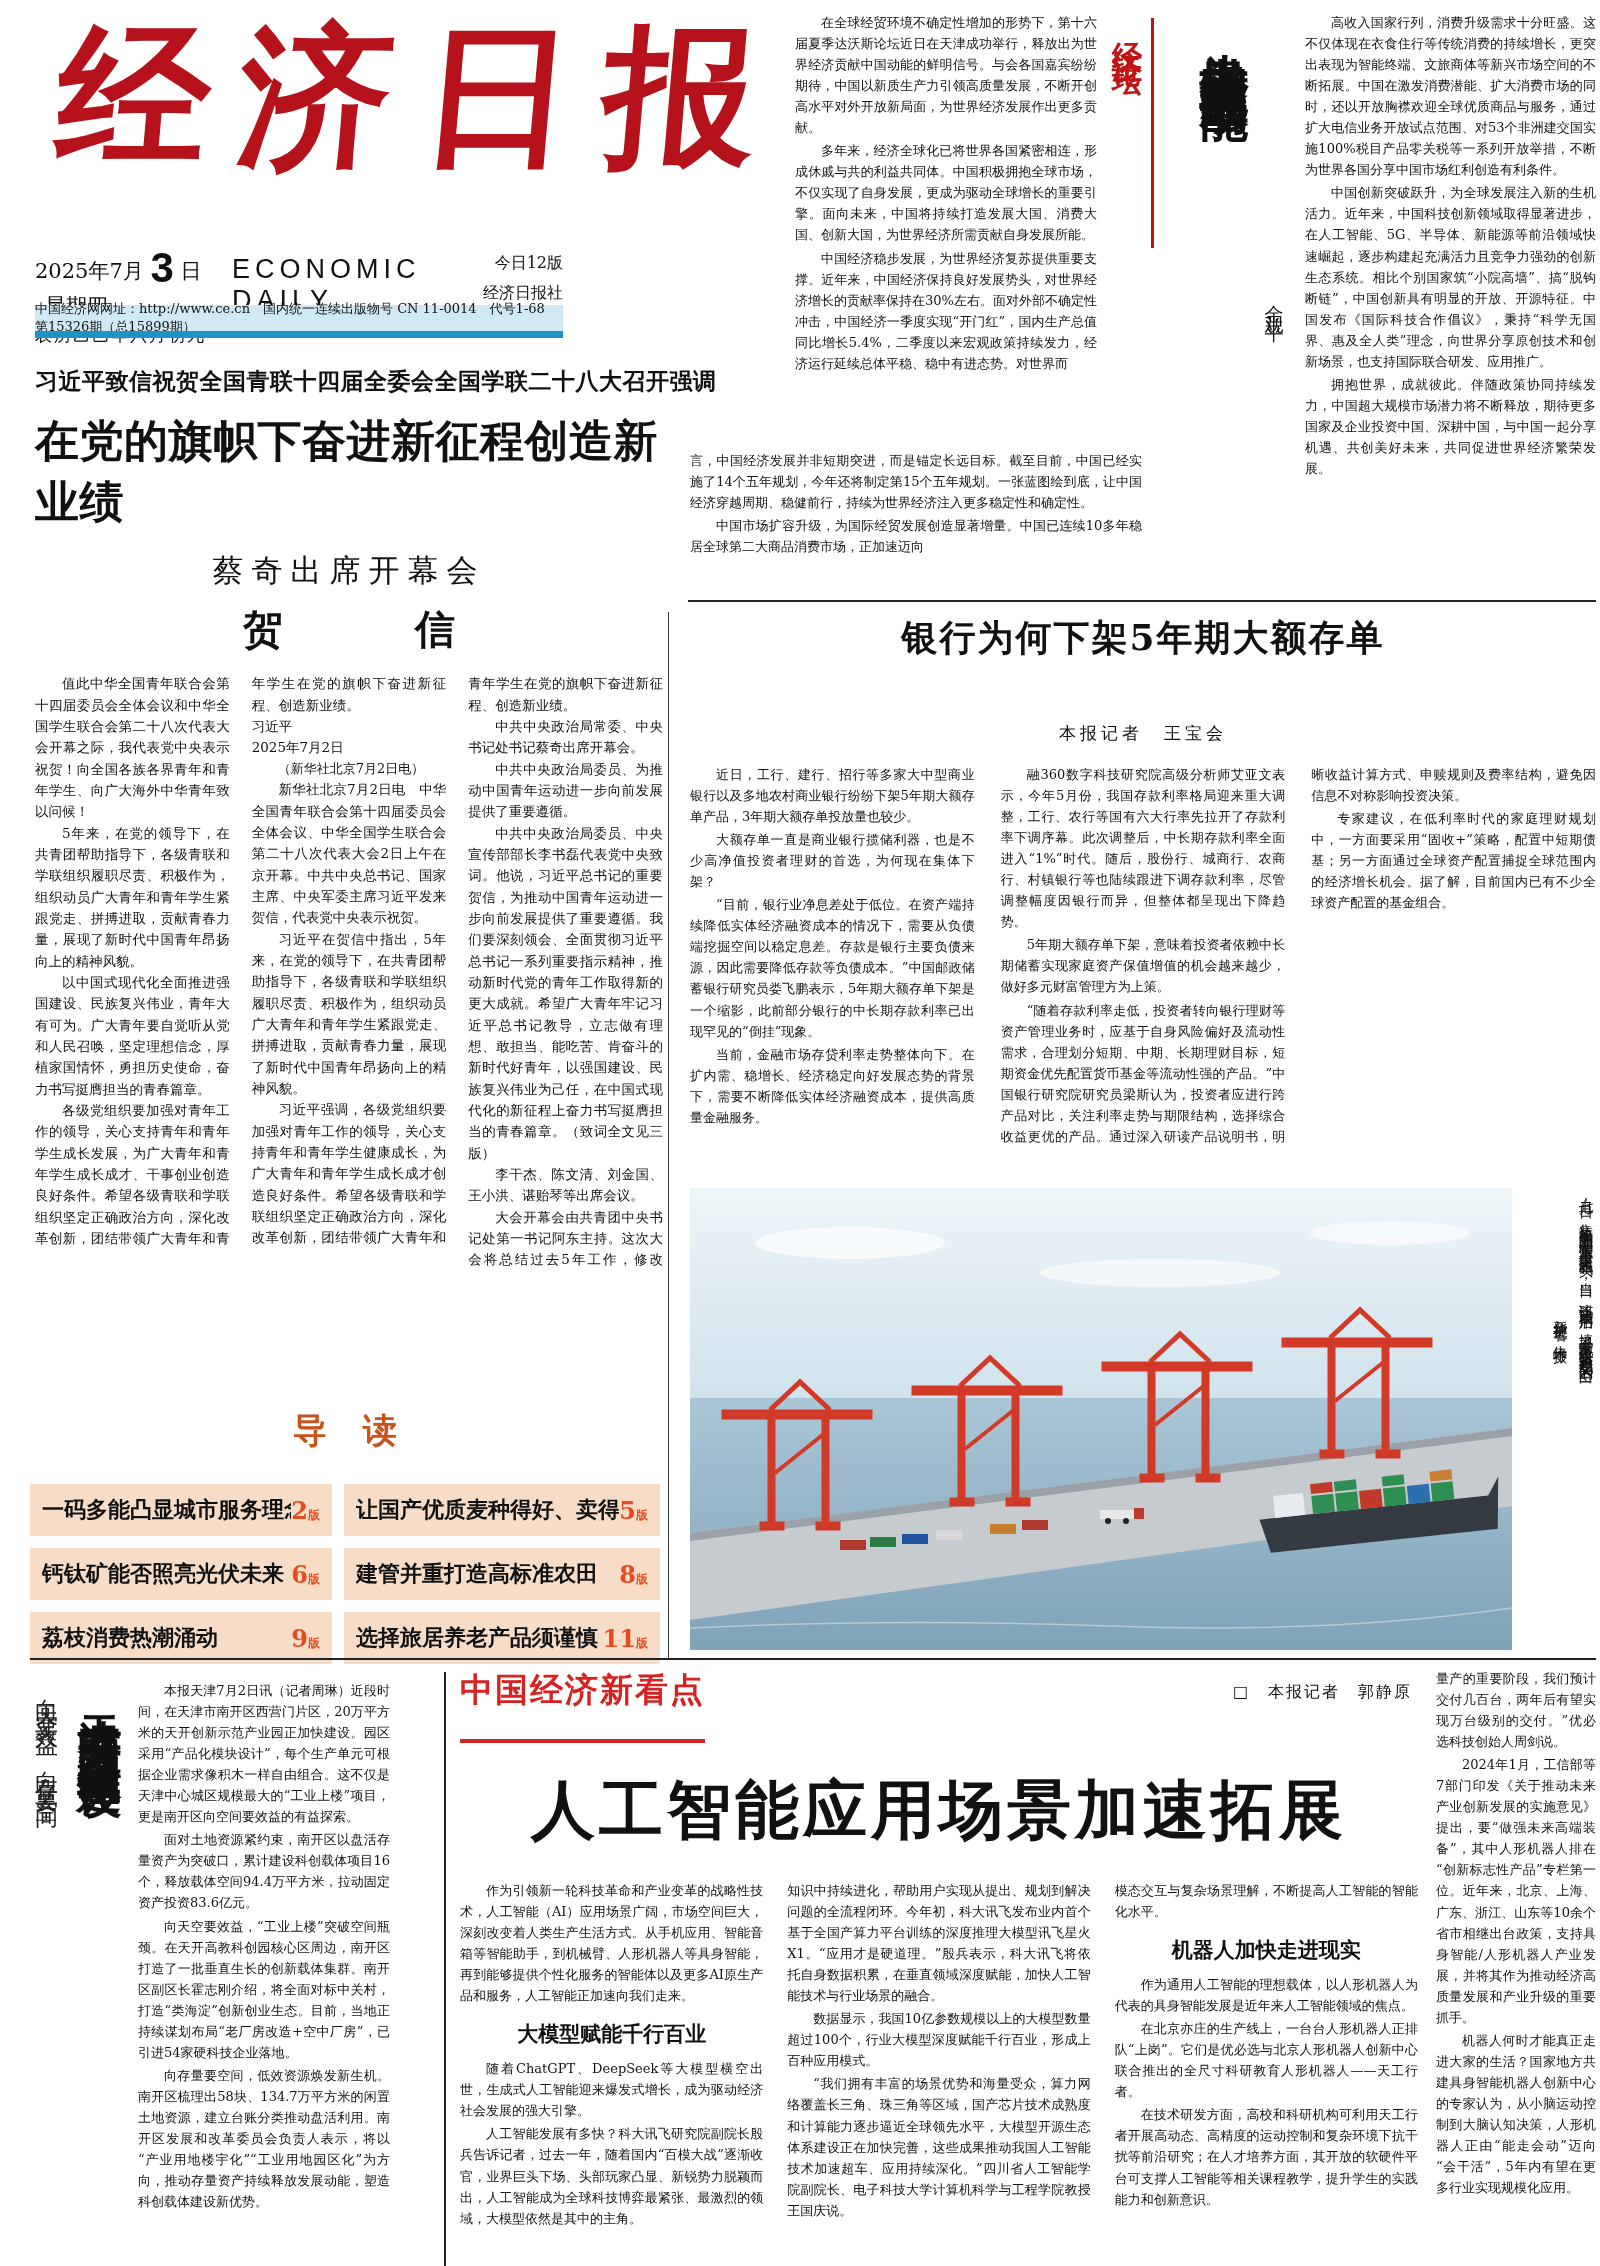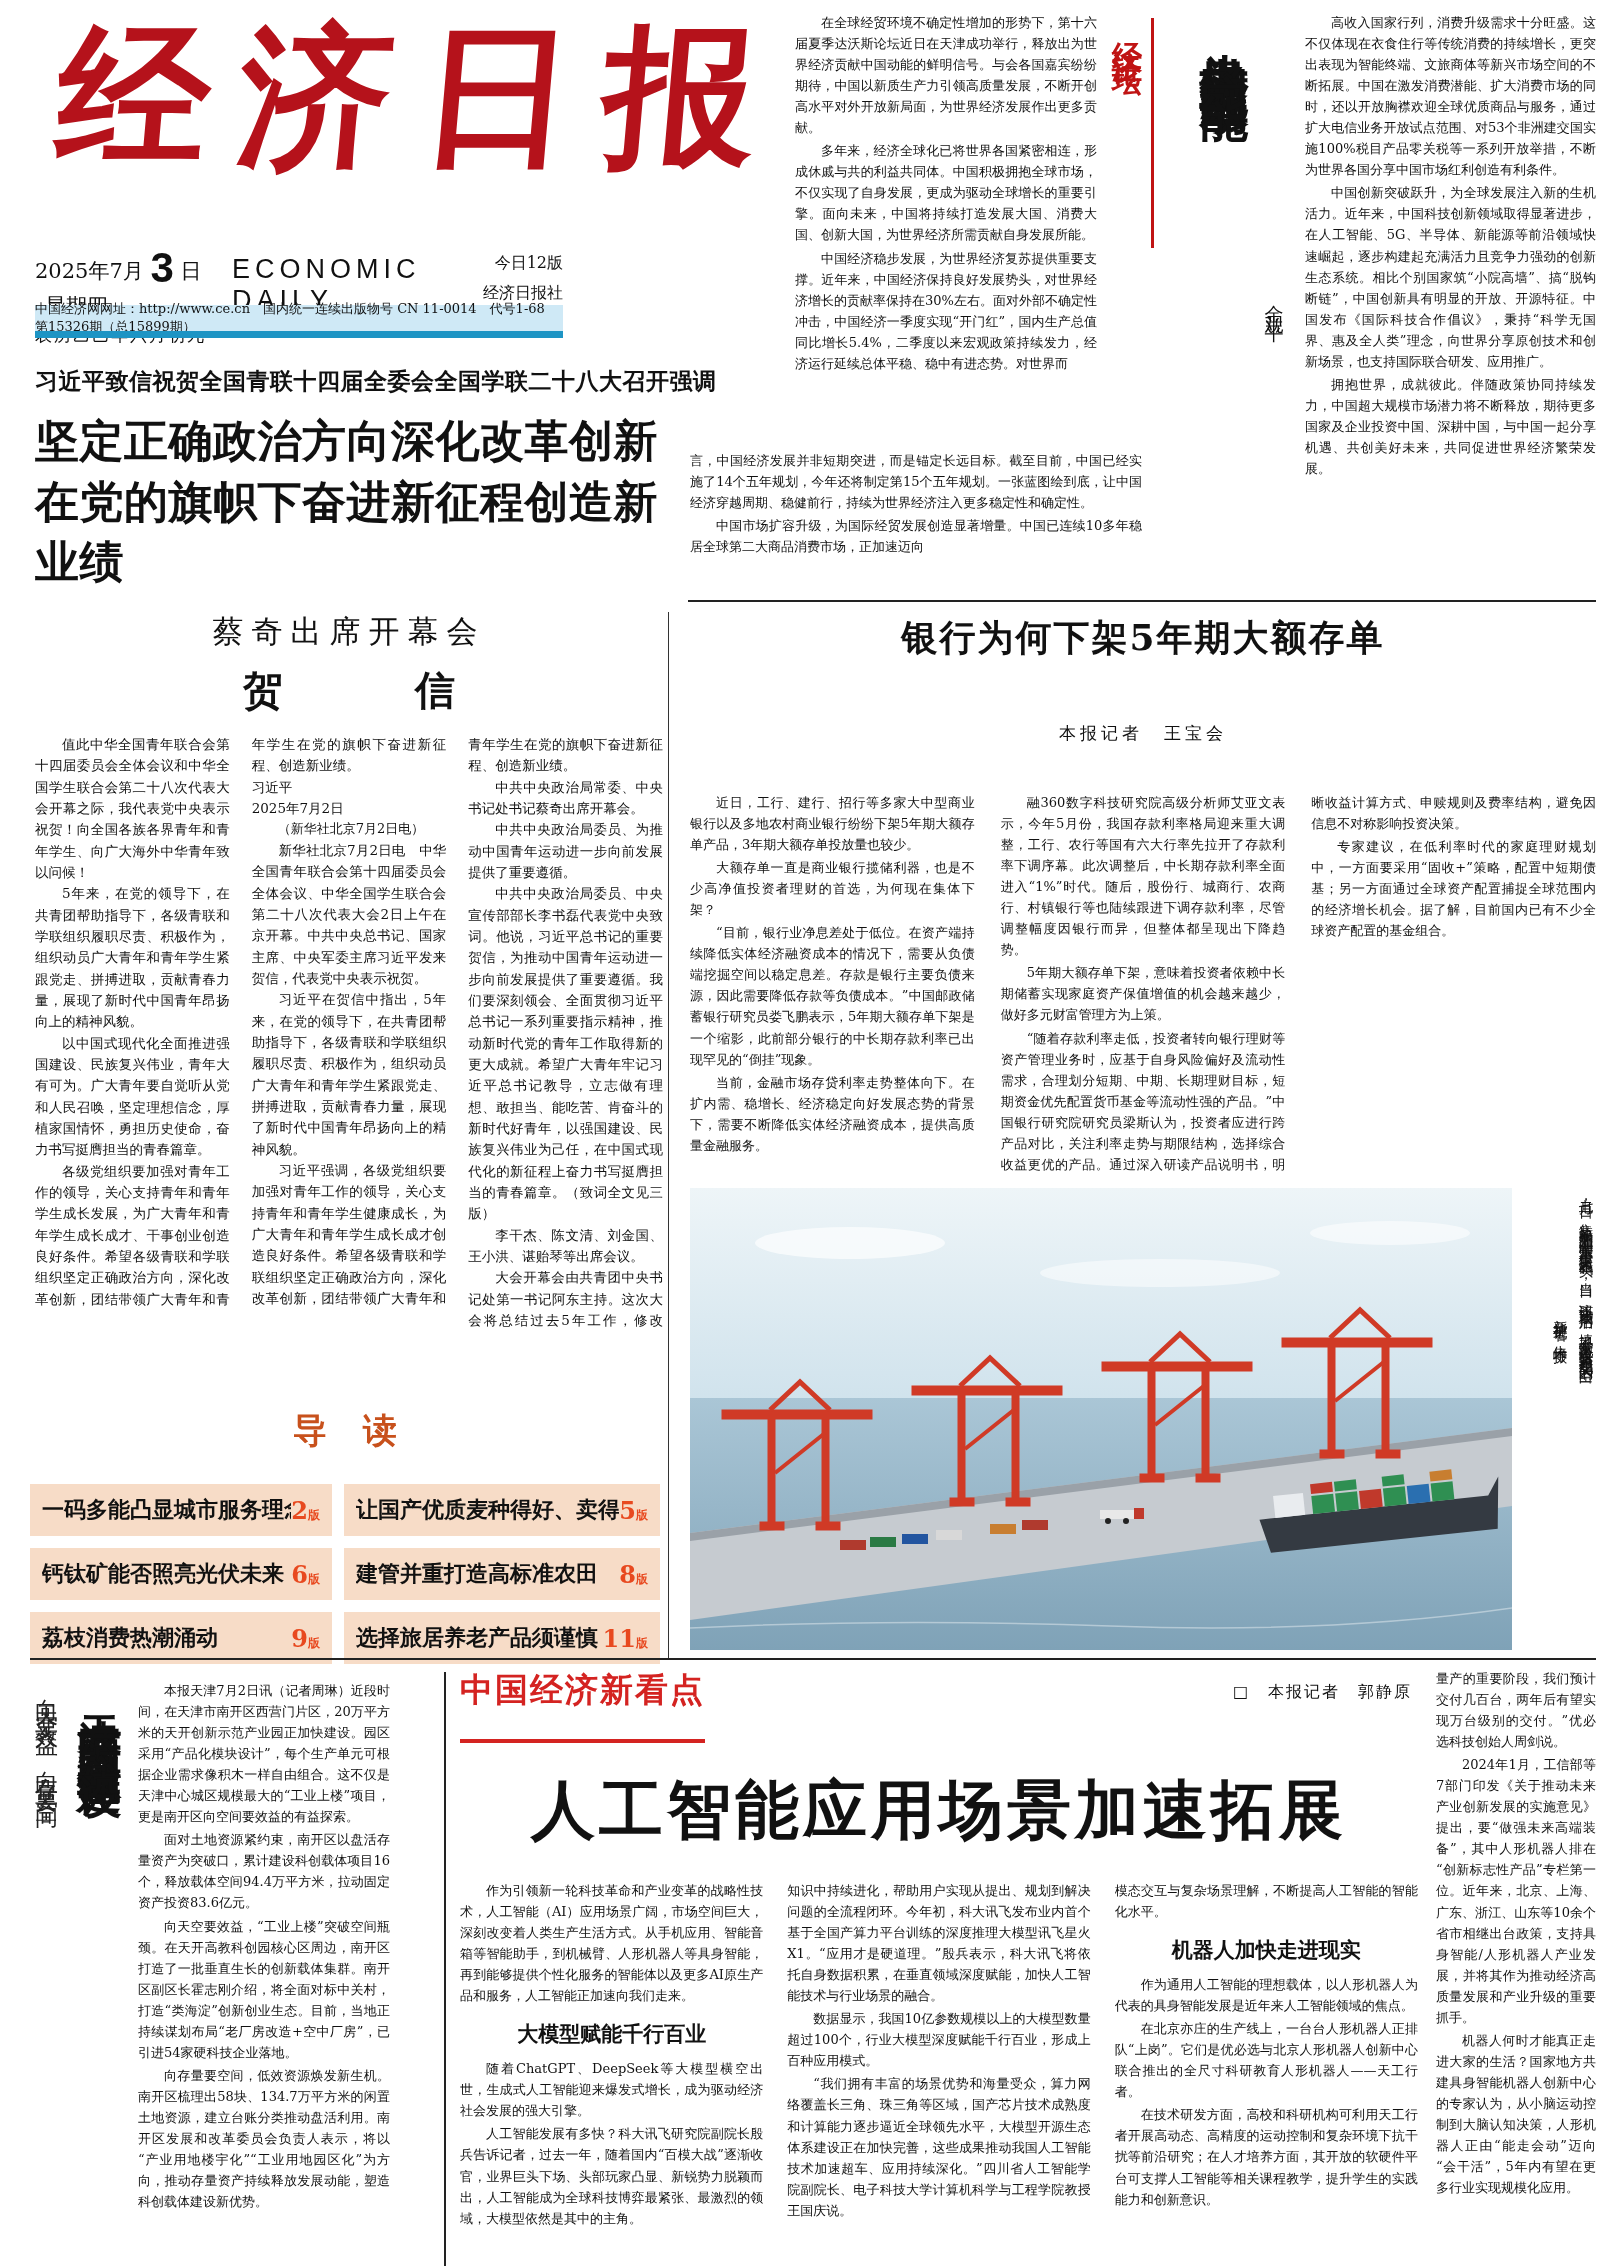--- a/index.html
+++ b/index.html
@@ -57,21 +57,21 @@
     font-size:49px; font-weight:900; letter-spacing:4px; font-family:"Liberation Sans",sans-serif; }
   #forum-byline { left:1262px; top:290px; height:140px; writing-mode:vertical-rl; font-size:19px; letter-spacing:10px; }
   #rule-forum { left:688px; top:600px; width:908px; height:2px; background:#222; }
   #divider-main { left:668px; top:612px; width:1px; height:1046px; background:#333; }
 
   
   #bank-headline { left:690px; top:614px; width:906px; text-align:center; font-size:36px; font-weight:bold;
     letter-spacing:2px; font-family:"DejaVu Serif",serif; }
   #bank-byline { left:690px; top:722px; width:906px; text-align:center; font-size:17px; letter-spacing:4px; }
   #bank-body { left:690px; top:764px; width:906px; height:402px; column-count:3; column-gap:26px;
-    column-fill:auto; overflow:hidden;margin-top:28px; }
+    column-fill:auto; overflow:hidden; }
 
   
   #photo { left:690px; top:1188px; width:822px; height:462px; overflow:hidden; background:#dcebf2; }
   #photo-caption { left:1520px; top:1188px; width:78px; height:462px; writing-mode:vertical-rl;
     font-size:14.5px; line-height:1.78; letter-spacing:2px; }
   #photo-caption .credit { padding-top:120px; }
 
   #rule-bottom { left:30px; top:1658px; width:1566px; height:2px; background:#222; }
 
   
@@ -120,21 +120,20 @@
   </div>
 
   <div class="abs" id="infobar">
     <span>中国经济网网址：http://www.ce.cn　国内统一连续出版物号 CN 11-0014　代号1-68　第15326期（总15899期）</span>
   </div>
   <div class="abs" id="infobar-rule"></div>
 
   <div class="abs" id="lead">
     <div id="lead-kicker">习近平致信祝贺全国青联十四届全委会全国学联二十八大召开强调</div>
     <div id="lead-h1" class="sans">
-      <div>坚定正确政治方向深化改革创新</div>
       <div>在党的旗帜下奋进新征程创造新业绩</div>
     </div>
     <div id="lead-sub">蔡奇出席开幕会</div>
     <div id="letter-title">贺　信</div>
     <div id="lead-flow">
       <p>值此中华全国青年联合会第十四届委员会全体会议和中华全国学生联合会第二十八次代表大会开幕之际，我代表党中央表示祝贺！向全国各族各界青年和青年学生、向广大海外中华青年致以问候！</p>
       <p>5年来，在党的领导下，在共青团帮助指导下，各级青联和学联组织履职尽责、积极作为，组织动员广大青年和青年学生紧跟党走、拼搏进取，贡献青春力量，展现了新时代中国青年昂扬向上的精神风貌。</p>
       <p>以中国式现代化全面推进强国建设、民族复兴伟业，青年大有可为。广大青年要自觉听从党和人民召唤，坚定理想信念，厚植家国情怀，勇担历史使命，奋力书写挺膺担当的青春篇章。</p>
       <p>各级党组织要加强对青年工作的领导，关心支持青年和青年学生成长发展，为广大青年和青年学生成长成才、干事创业创造良好条件。希望各级青联和学联组织坚定正确政治方向，深化改革创新，团结带领广大青年和青年学生在党的旗帜下奋进新征程、创造新业绩。</p>
       <p class="sig">习近平</p>

